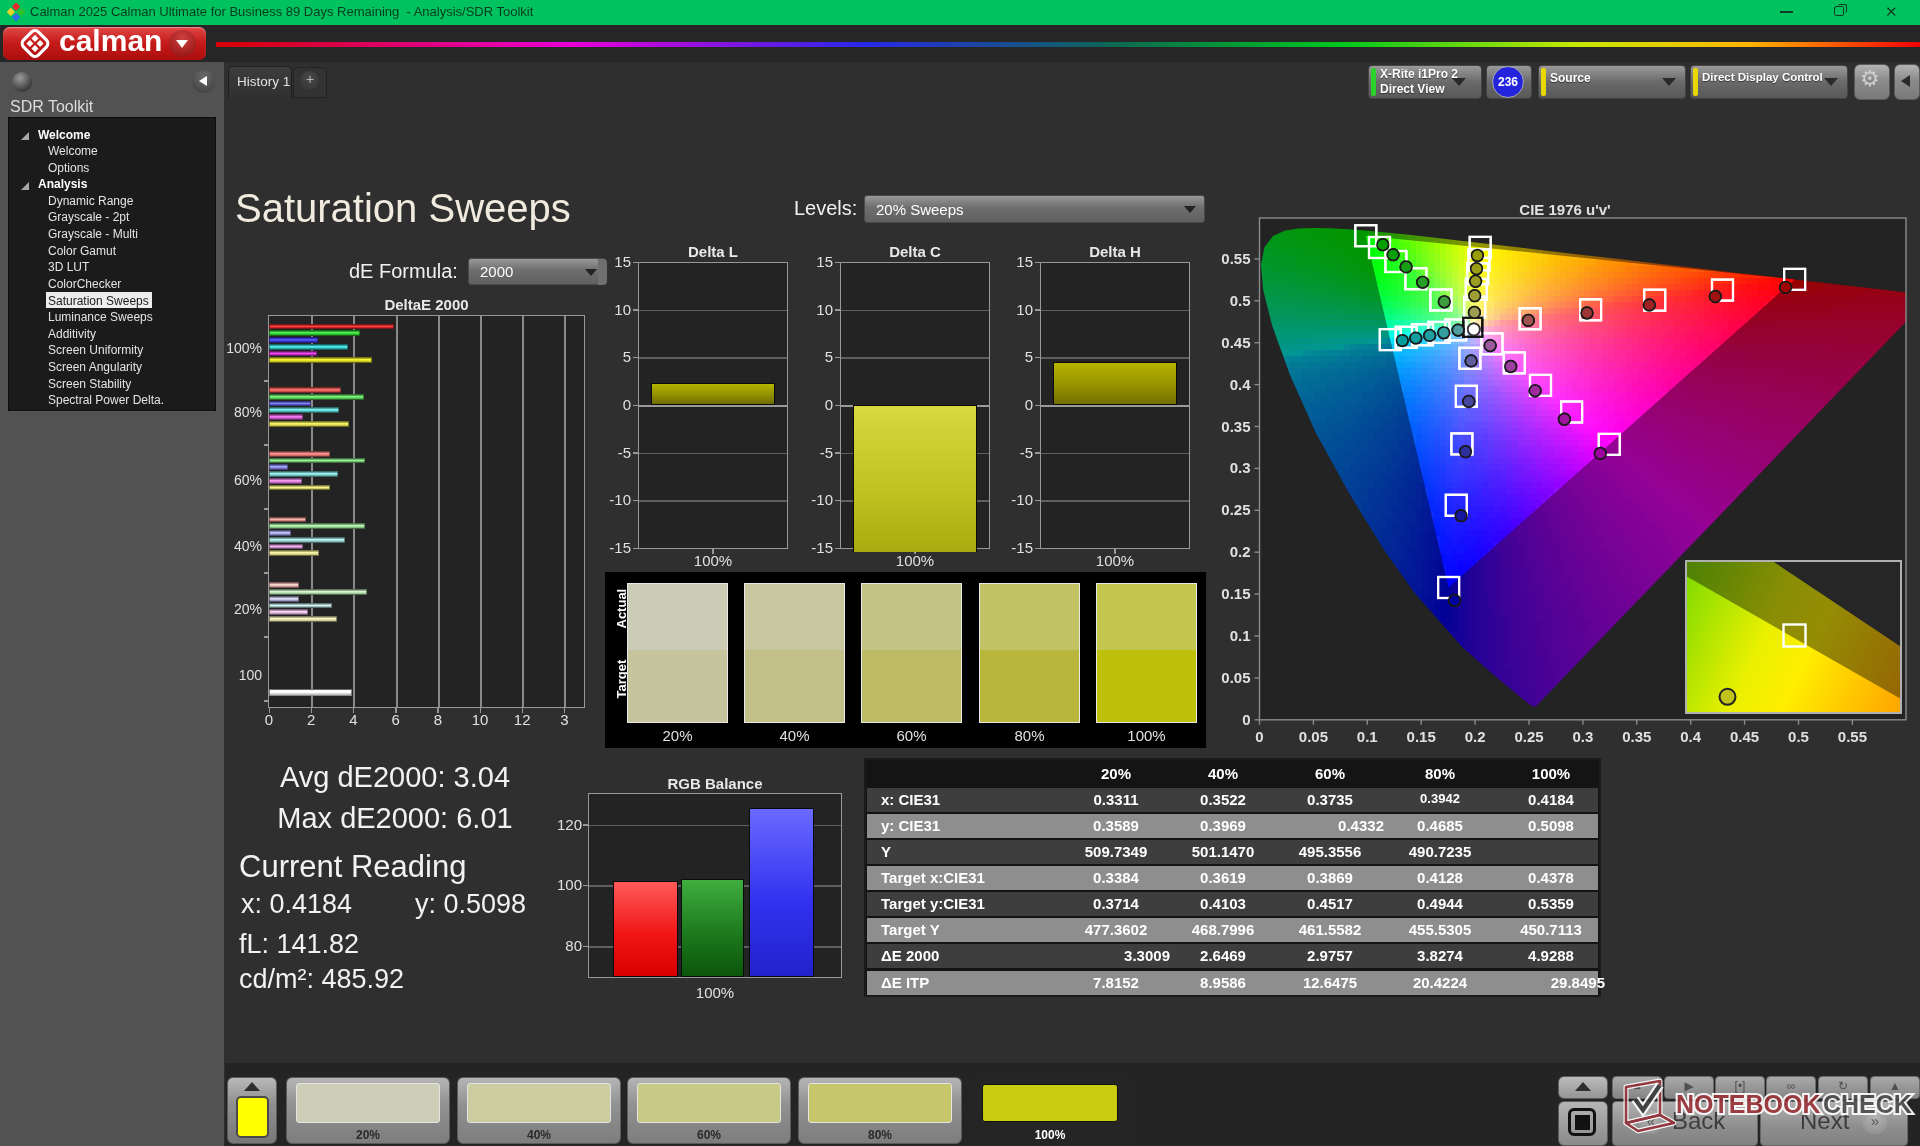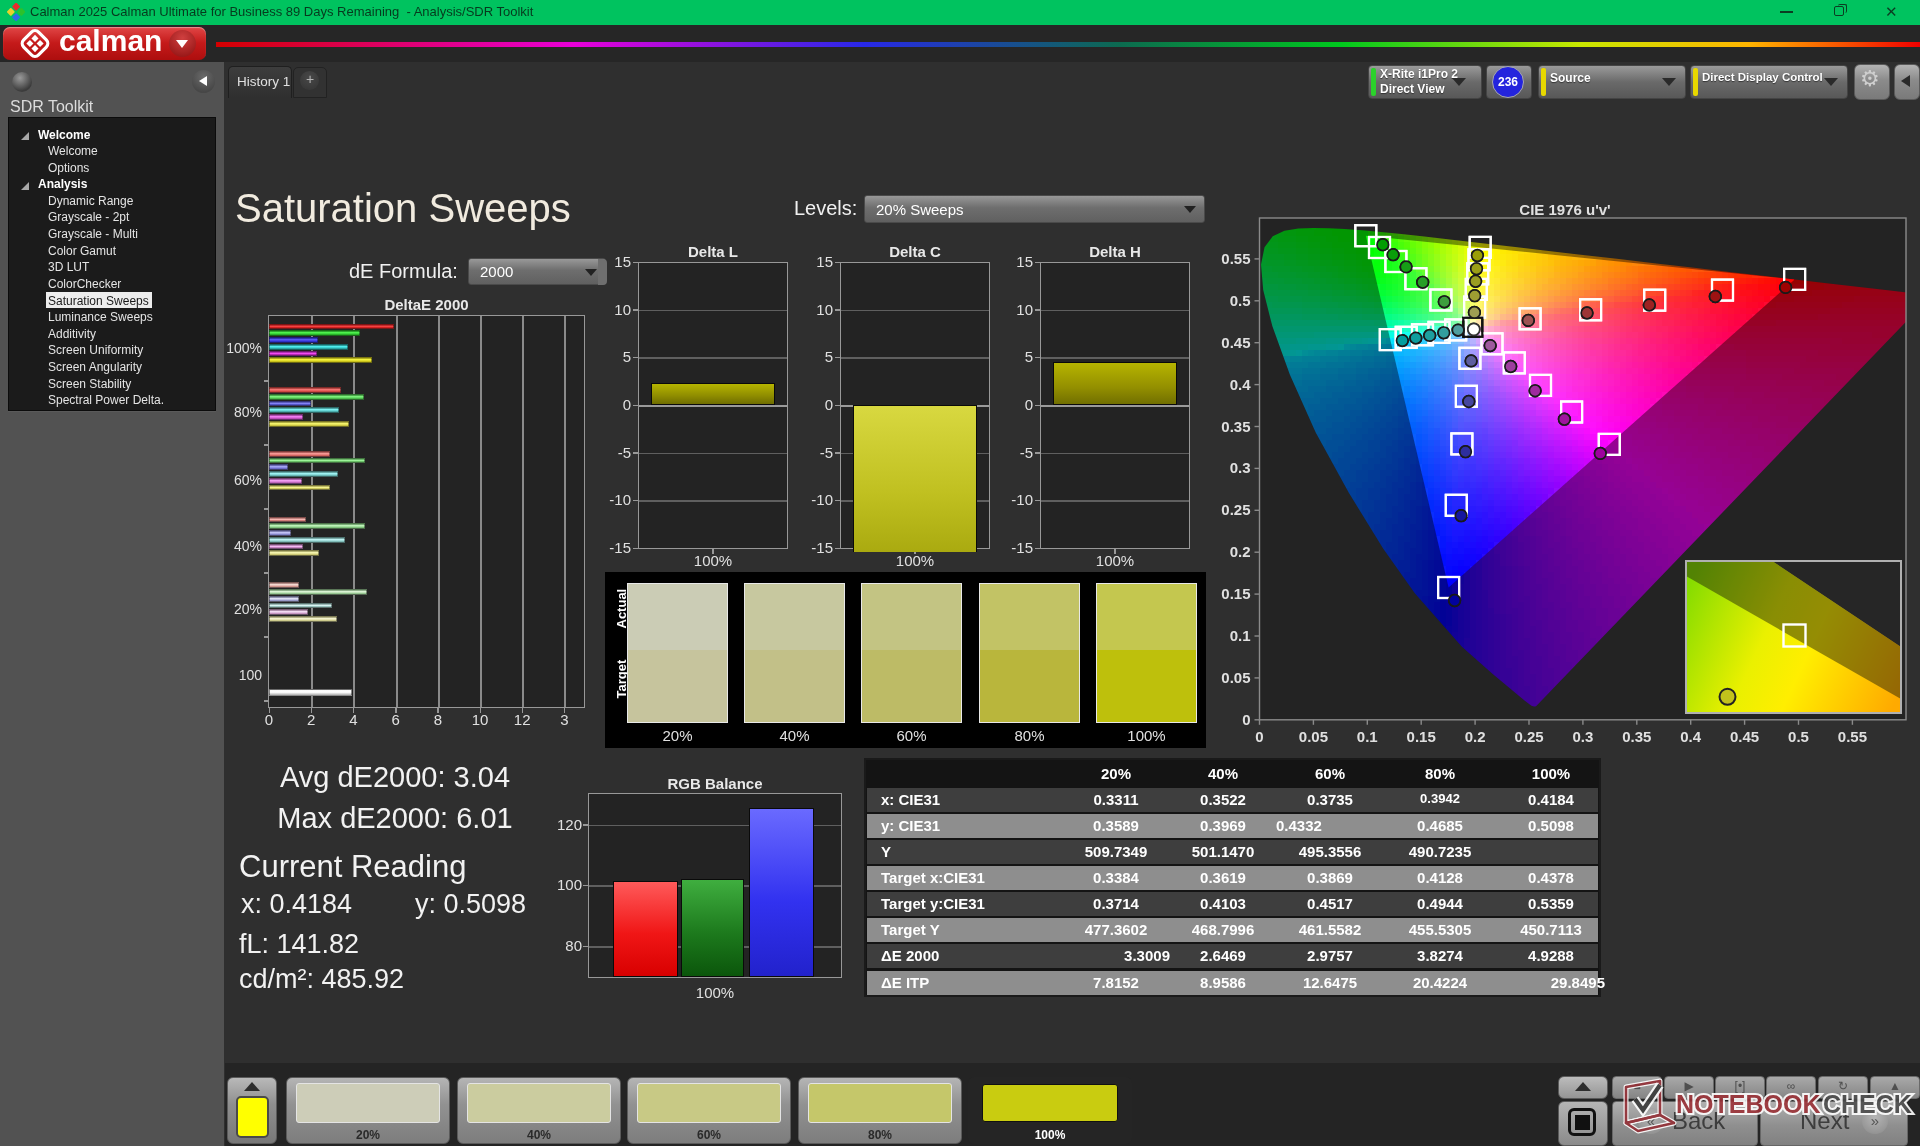--- a/index.html
+++ b/index.html
@@ -293,21 +293,21 @@
 <div class="abs bold" style="left:881px;top:790.5px;font-size:15px;color:#fff">x: CIE31</div>
 <div class="abs bold" style="left:1062px;top:790.5px;width:108px;text-align:center;font-size:15px;color:#fff">0.3311</div>
 <div class="abs bold" style="left:1169px;top:790.5px;width:108px;text-align:center;font-size:15px;color:#fff">0.3522</div>
 <div class="abs bold" style="left:1276px;top:790.5px;width:108px;text-align:center;font-size:15px;color:#fff">0.3735</div>
 <div class="abs bold" style="left:1386px;top:790.5px;width:108px;text-align:center;font-size:13px;color:#fff">0.3942</div>
 <div class="abs bold" style="left:1497px;top:790.5px;width:108px;text-align:center;font-size:15px;color:#fff">0.4184</div>
 <div class="abs" style="left:867px;top:813.6px;width:731px;height:24.1px;background:#8e8e8e"></div>
 <div class="abs bold" style="left:881px;top:816.6px;font-size:15px;color:#fff">y: CIE31</div>
 <div class="abs bold" style="left:1062px;top:816.6px;width:108px;text-align:center;font-size:15px;color:#fff">0.3589</div>
 <div class="abs bold" style="left:1169px;top:816.6px;width:108px;text-align:center;font-size:15px;color:#fff">0.3969</div>
-<div class="abs bold" style="left:1276px;top:816.6px;width:108px;text-align:left;font-size:15px;color:#fff">0.4332</div>
+<div class="abs bold" style="left:1276px;top:816.6px;width:108px;text-align:right;font-size:15px;color:#fff">0.4332</div>
 <div class="abs bold" style="left:1386px;top:816.6px;width:108px;text-align:center;font-size:15px;color:#fff">0.4685</div>
 <div class="abs bold" style="left:1497px;top:816.6px;width:108px;text-align:center;font-size:15px;color:#fff">0.5098</div>
 <div class="abs" style="left:867px;top:839.8px;width:731px;height:24.1px;background:#3e3e3e"></div>
 <div class="abs bold" style="left:881px;top:842.8px;font-size:15px;color:#fff">Y</div>
 <div class="abs bold" style="left:1062px;top:842.8px;width:108px;text-align:center;font-size:15px;color:#fff">509.7349</div>
 <div class="abs bold" style="left:1169px;top:842.8px;width:108px;text-align:center;font-size:15px;color:#fff">501.1470</div>
 <div class="abs bold" style="left:1276px;top:842.8px;width:108px;text-align:center;font-size:15px;color:#fff">495.3556</div>
 <div class="abs bold" style="left:1386px;top:842.8px;width:108px;text-align:center;font-size:15px;color:#fff">490.7235</div>
 <div class="abs bold" style="left:1497px;top:865px;width:108px;text-align:center;font-size:15px;color:#fff">485.9180</div>
 <div class="abs" style="left:867px;top:865.9px;width:731px;height:24.1px;background:#8e8e8e"></div>

